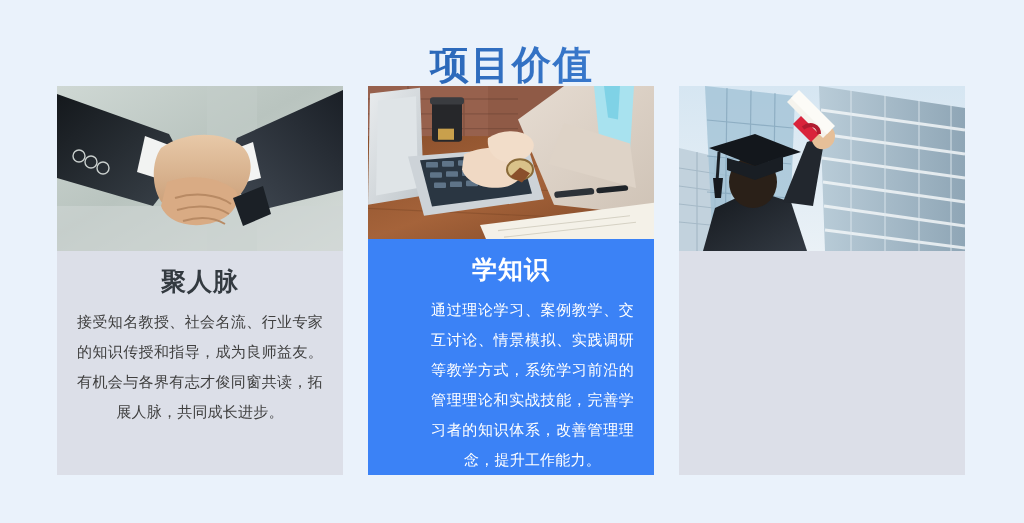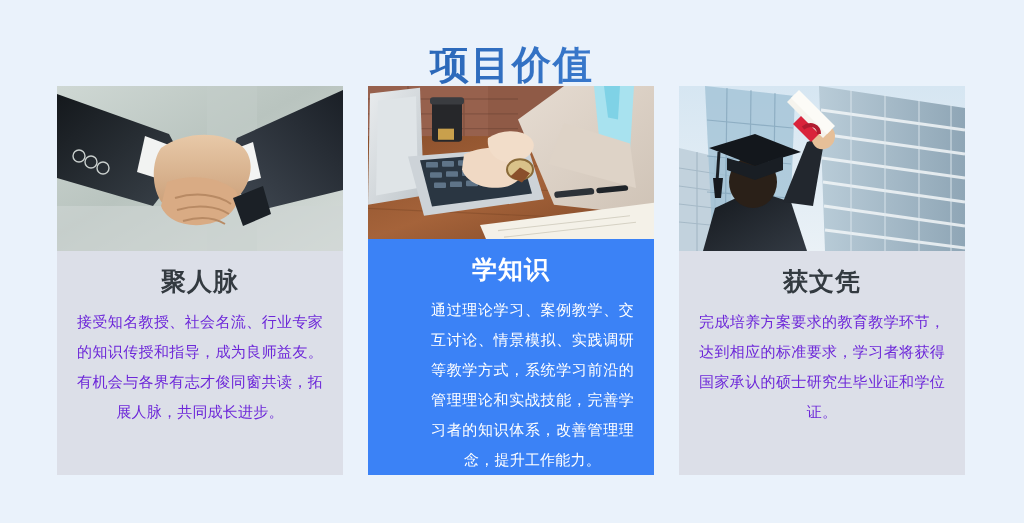--- a/index.html
+++ b/index.html
@@ -89,21 +89,21 @@
     color: #333a40;
     margin: 0 0 8px 0;
     letter-spacing: 1px;
   }
   .card.featured .card-heading { color: #ffffff; }
 
   .card-text {
     font-family: "Liberation Serif", "DejaVu Serif", serif;
     font-size: 15px;
     line-height: 30px;
-    color: #6d28d9;
+    color: #404040;
     text-align: justify;
     text-align-last: center;
     letter-spacing: 0.2px;
     margin: 0;
   }
   .card.featured .card-text { color: #ffffff; margin-left: 43px; }
 </style>
 </head>
 <body>
 
@@ -322,20 +322,16 @@
           <path d="M34 92 L44 92 L42 112 L36 112 Z" fill="#15191f"></path>
 
           <path d="M136 42 C146 36 156 40 156 50 C156 60 146 66 138 62 C132 58 130 48 136 42 Z" fill="#e6bf98"></path>
 
           <path d="M116 8 L152 44 L144 52 L108 16 Z" fill="#f6f4ee"></path>
           <path d="M112 12 L120 4 L156 40 L148 48 Z" fill="#fcfbf7"></path>
           <path d="M122 30 L140 48 L132 56 L114 38 Z" fill="#d9233b"></path>
           <path d="M124 42 C132 36 140 40 140 48" stroke="#b01b30" stroke-width="4" fill="none"></path>
         </svg>
       </div>
-      <div class="card-body">
-        <div class="card-heading">获文凭</div>
-        <p class="card-text">完成培养方案要求的教育教学环节，达到相应的标准要求，学习者将获得国家承认的硕士研究生毕业证和学位证。</p>
-      </div>
     </div>
 
   </div>
 </div>
 
 </body></html>

